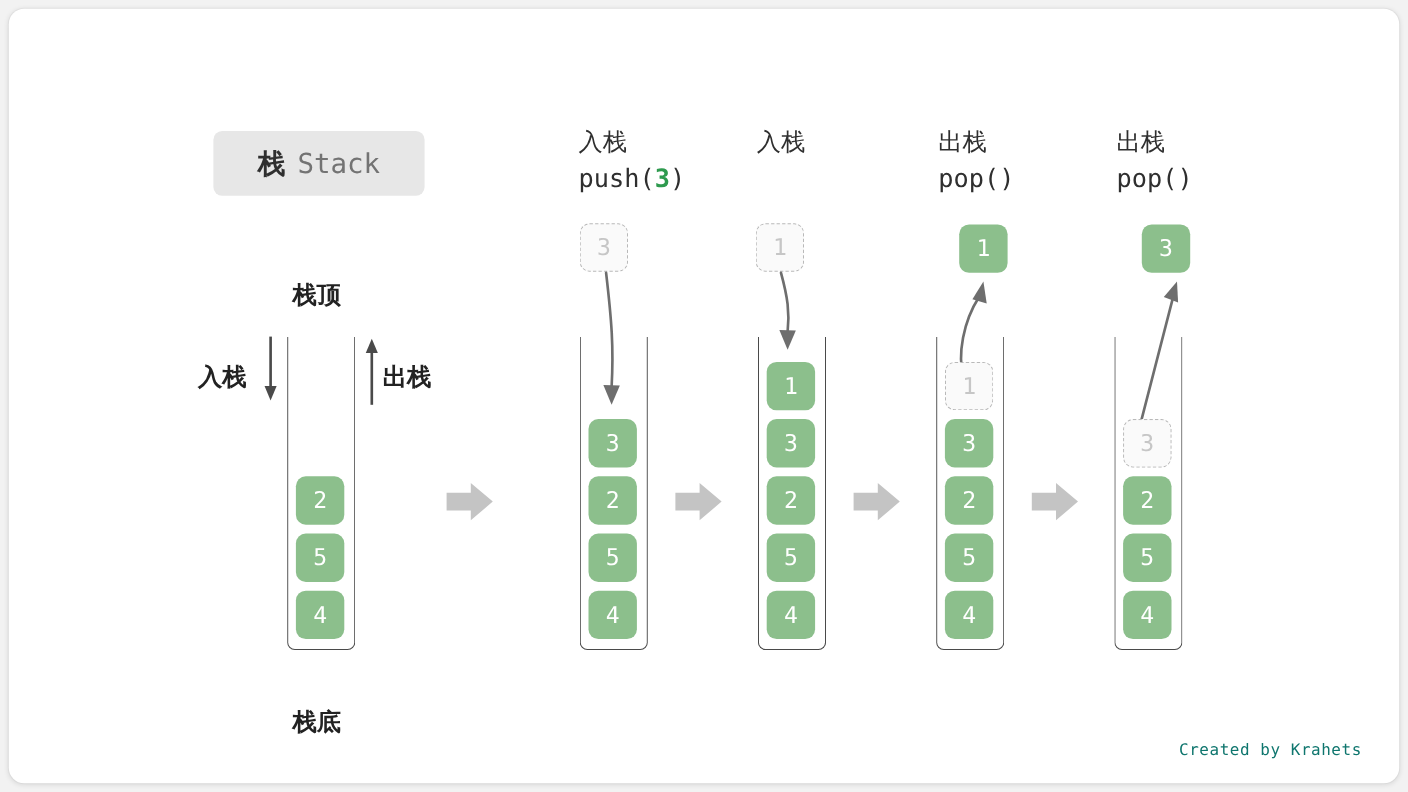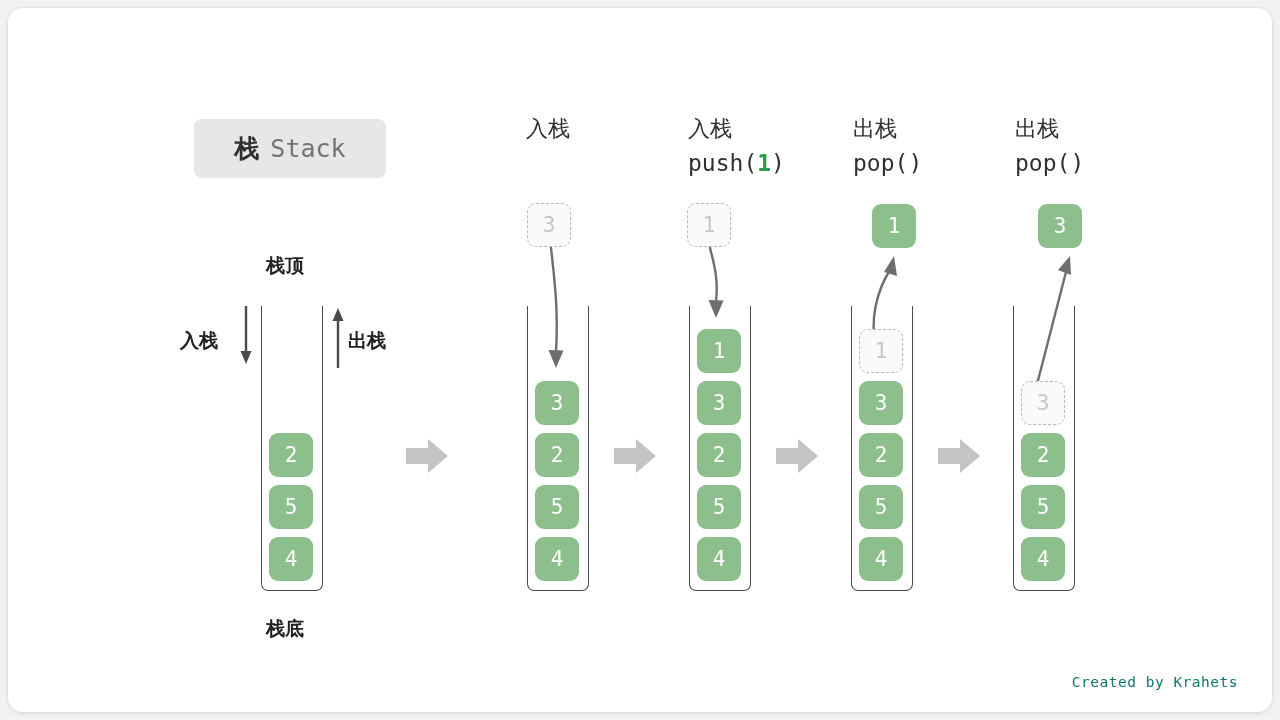--- a/index.html
+++ b/index.html
@@ -104,21 +104,21 @@
   .cell.ghost {
     background: #fafafa;
     color: #c6c6c6;
     border: 1.6px dashed #b9b9b9;
   }
 
   
   .side-label {
     font-family: "Liberation Sans", sans-serif;
     font-weight: bold;
-    font-size: 19px;
+    font-size: 22px;
     color: #222222;
     white-space: nowrap;
   }
 
   
   #footer {
     right: 34px;
     bottom: 22px;
     font-family: "DejaVu Sans Mono", monospace;
     font-size: 14.5px;
@@ -133,39 +133,39 @@
 
 <div id="card">
 
   <div class="abs" id="title-badge">
     <span id="title-cn">栈</span>
     <span id="title-en">Stack</span>
   </div>
 
   <div class="abs col-head" style="left:518px;">
     <span class="cn">入栈</span>
+    <span class="code"><span>push(</span><span class="num">3</span><span>)</span></span>
   </div>
 
   <div class="abs col-head" style="left:680px;">
     <span class="cn">入栈</span>
-    <span class="code"><span>push(</span><span class="num">1</span><span>)</span></span>
   </div>
 
   <div class="abs col-head" style="left:845px;">
     <span class="cn">出栈</span>
     <span class="code"><span>pop(</span><span class="num"></span><span>)</span></span>
   </div>
 
   <div class="abs col-head" style="left:1007px;">
     <span class="cn">出栈</span>
     <span class="code"><span>pop(</span><span class="num"></span><span>)</span></span>
   </div>
 
   <div class="abs side-label" style="left:258px; top:245px;">栈顶</div>
-  <div class="abs side-label" style="left:258px; top:608px;">栈底</div>
+  <div class="abs side-label" style="left:258px; top:634px;">栈底</div>
   <div class="abs side-label" style="left:172px; top:320px;">入栈</div>
   <div class="abs side-label" style="left:340px; top:320px;">出栈</div>
 
   <svg class="abs" style="left:228px; top:296px;" width="22" height="66">
     <line x1="10" y1="2" x2="10" y2="50" stroke="#4a4a4a" stroke-width="2.4"></line>
     <path d="M10 60 L4.5 47 L15.5 47 Z" fill="#4a4a4a"></path>
   </svg>
 
   <svg class="abs" style="left:320px; top:296px;" width="22" height="66">
     <line x1="10" y1="64" x2="10" y2="14" stroke="#4a4a4a" stroke-width="2.4"></line>

